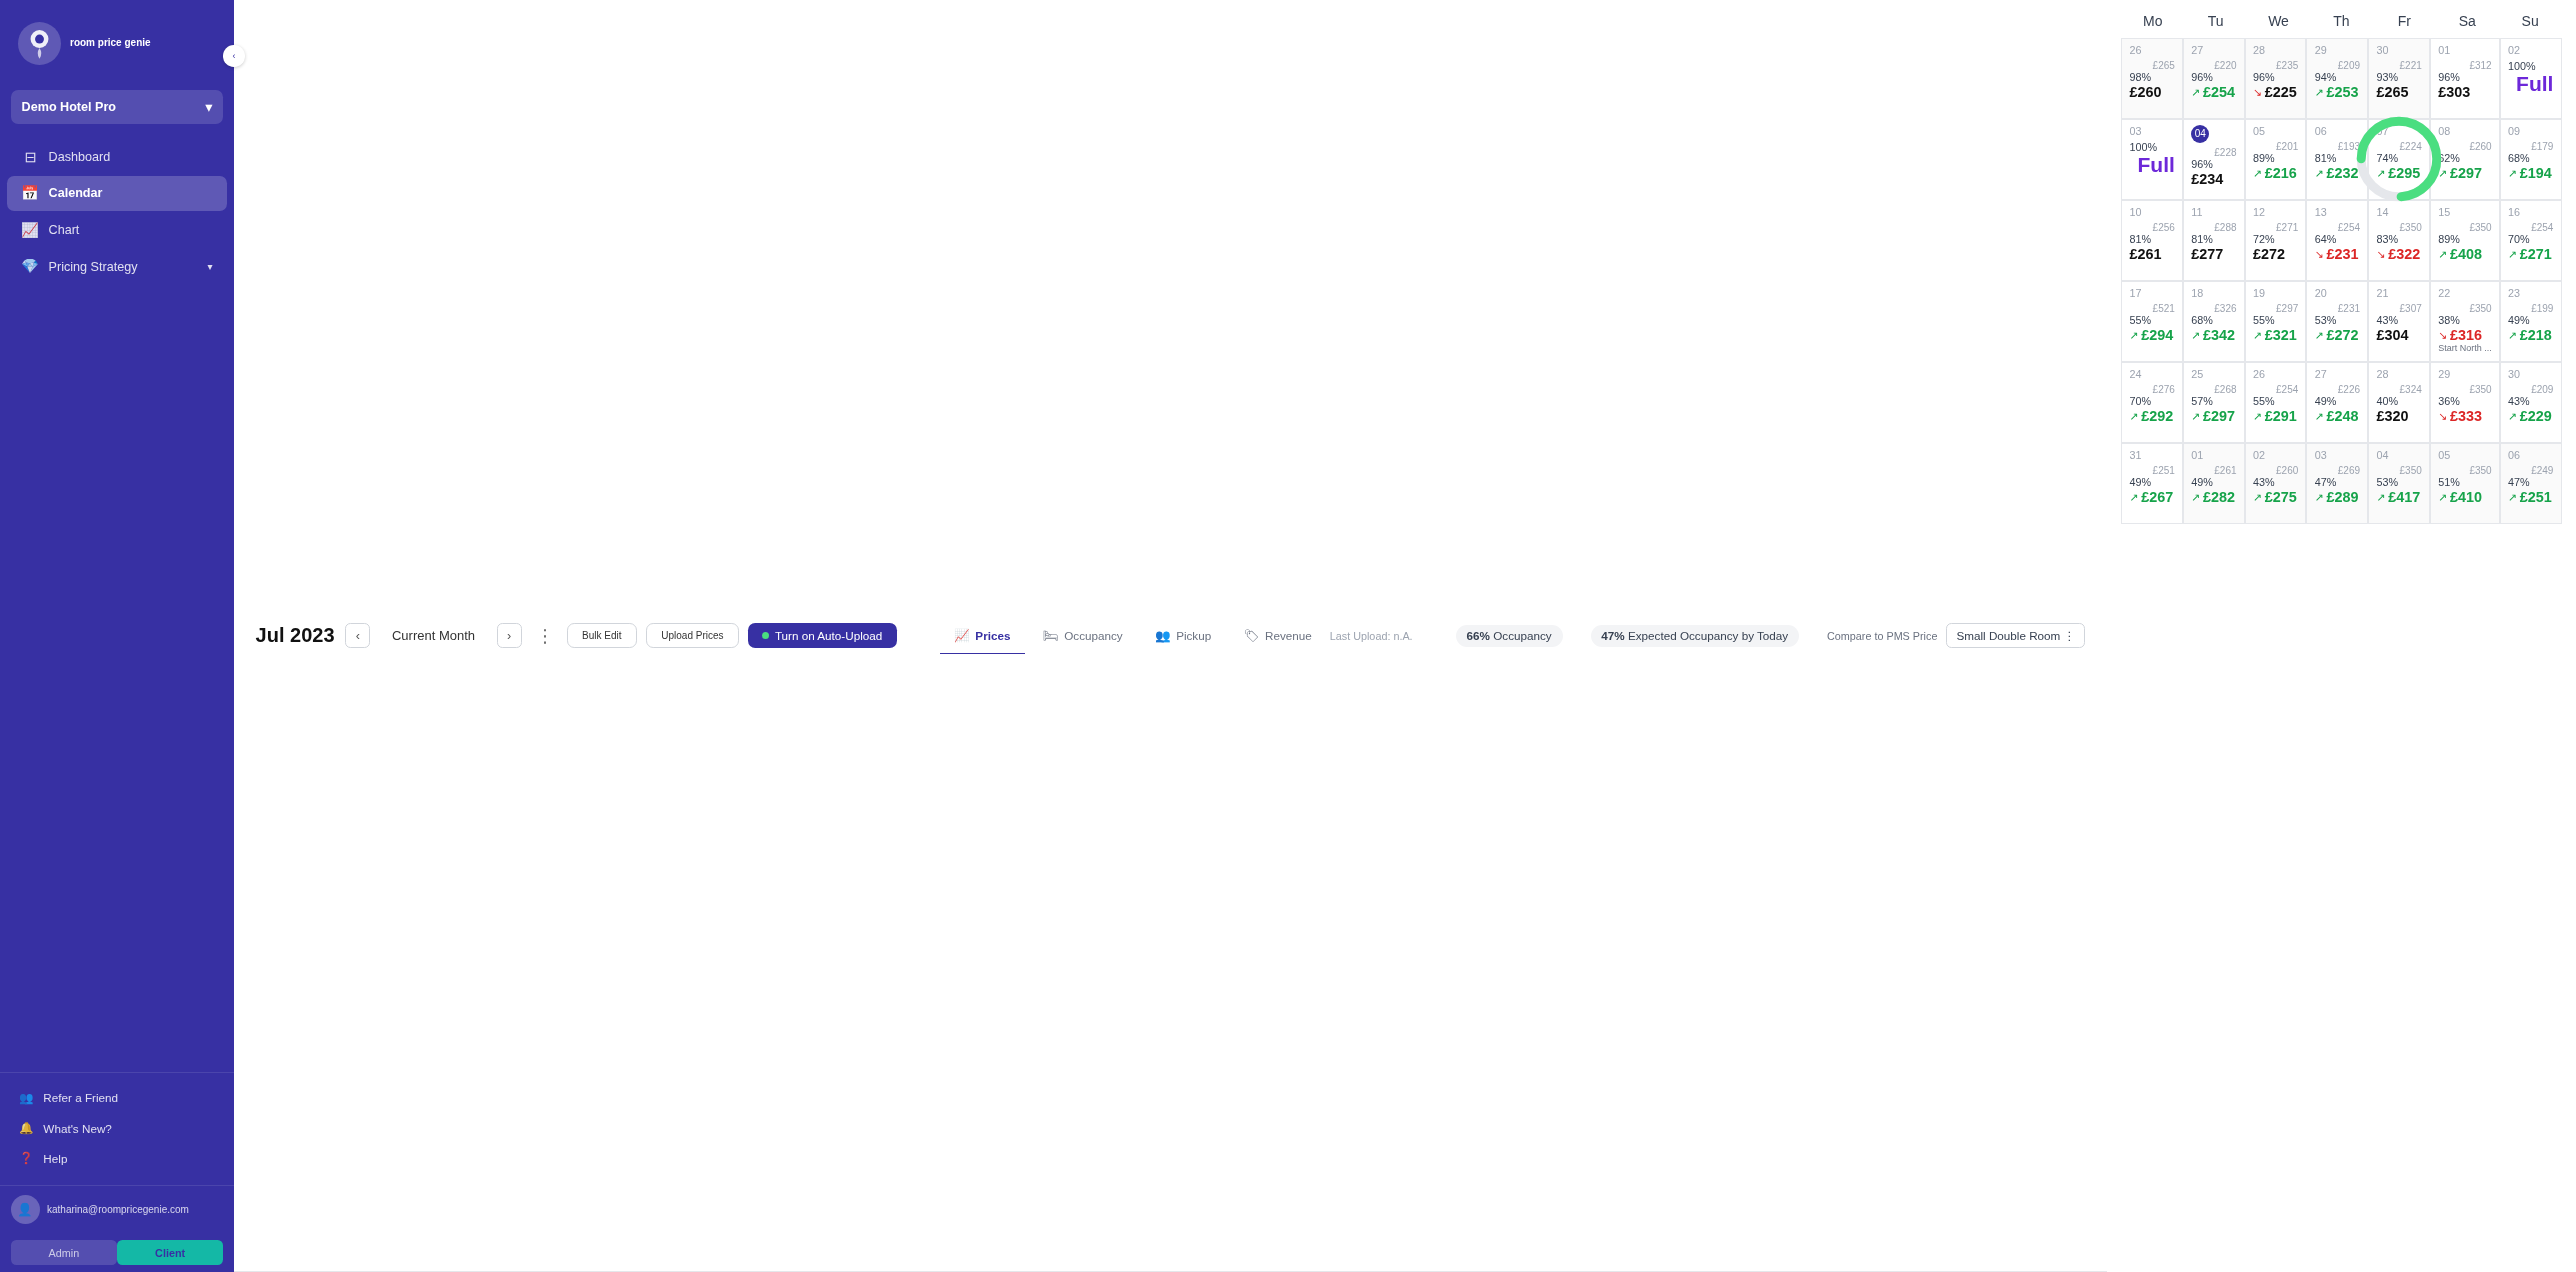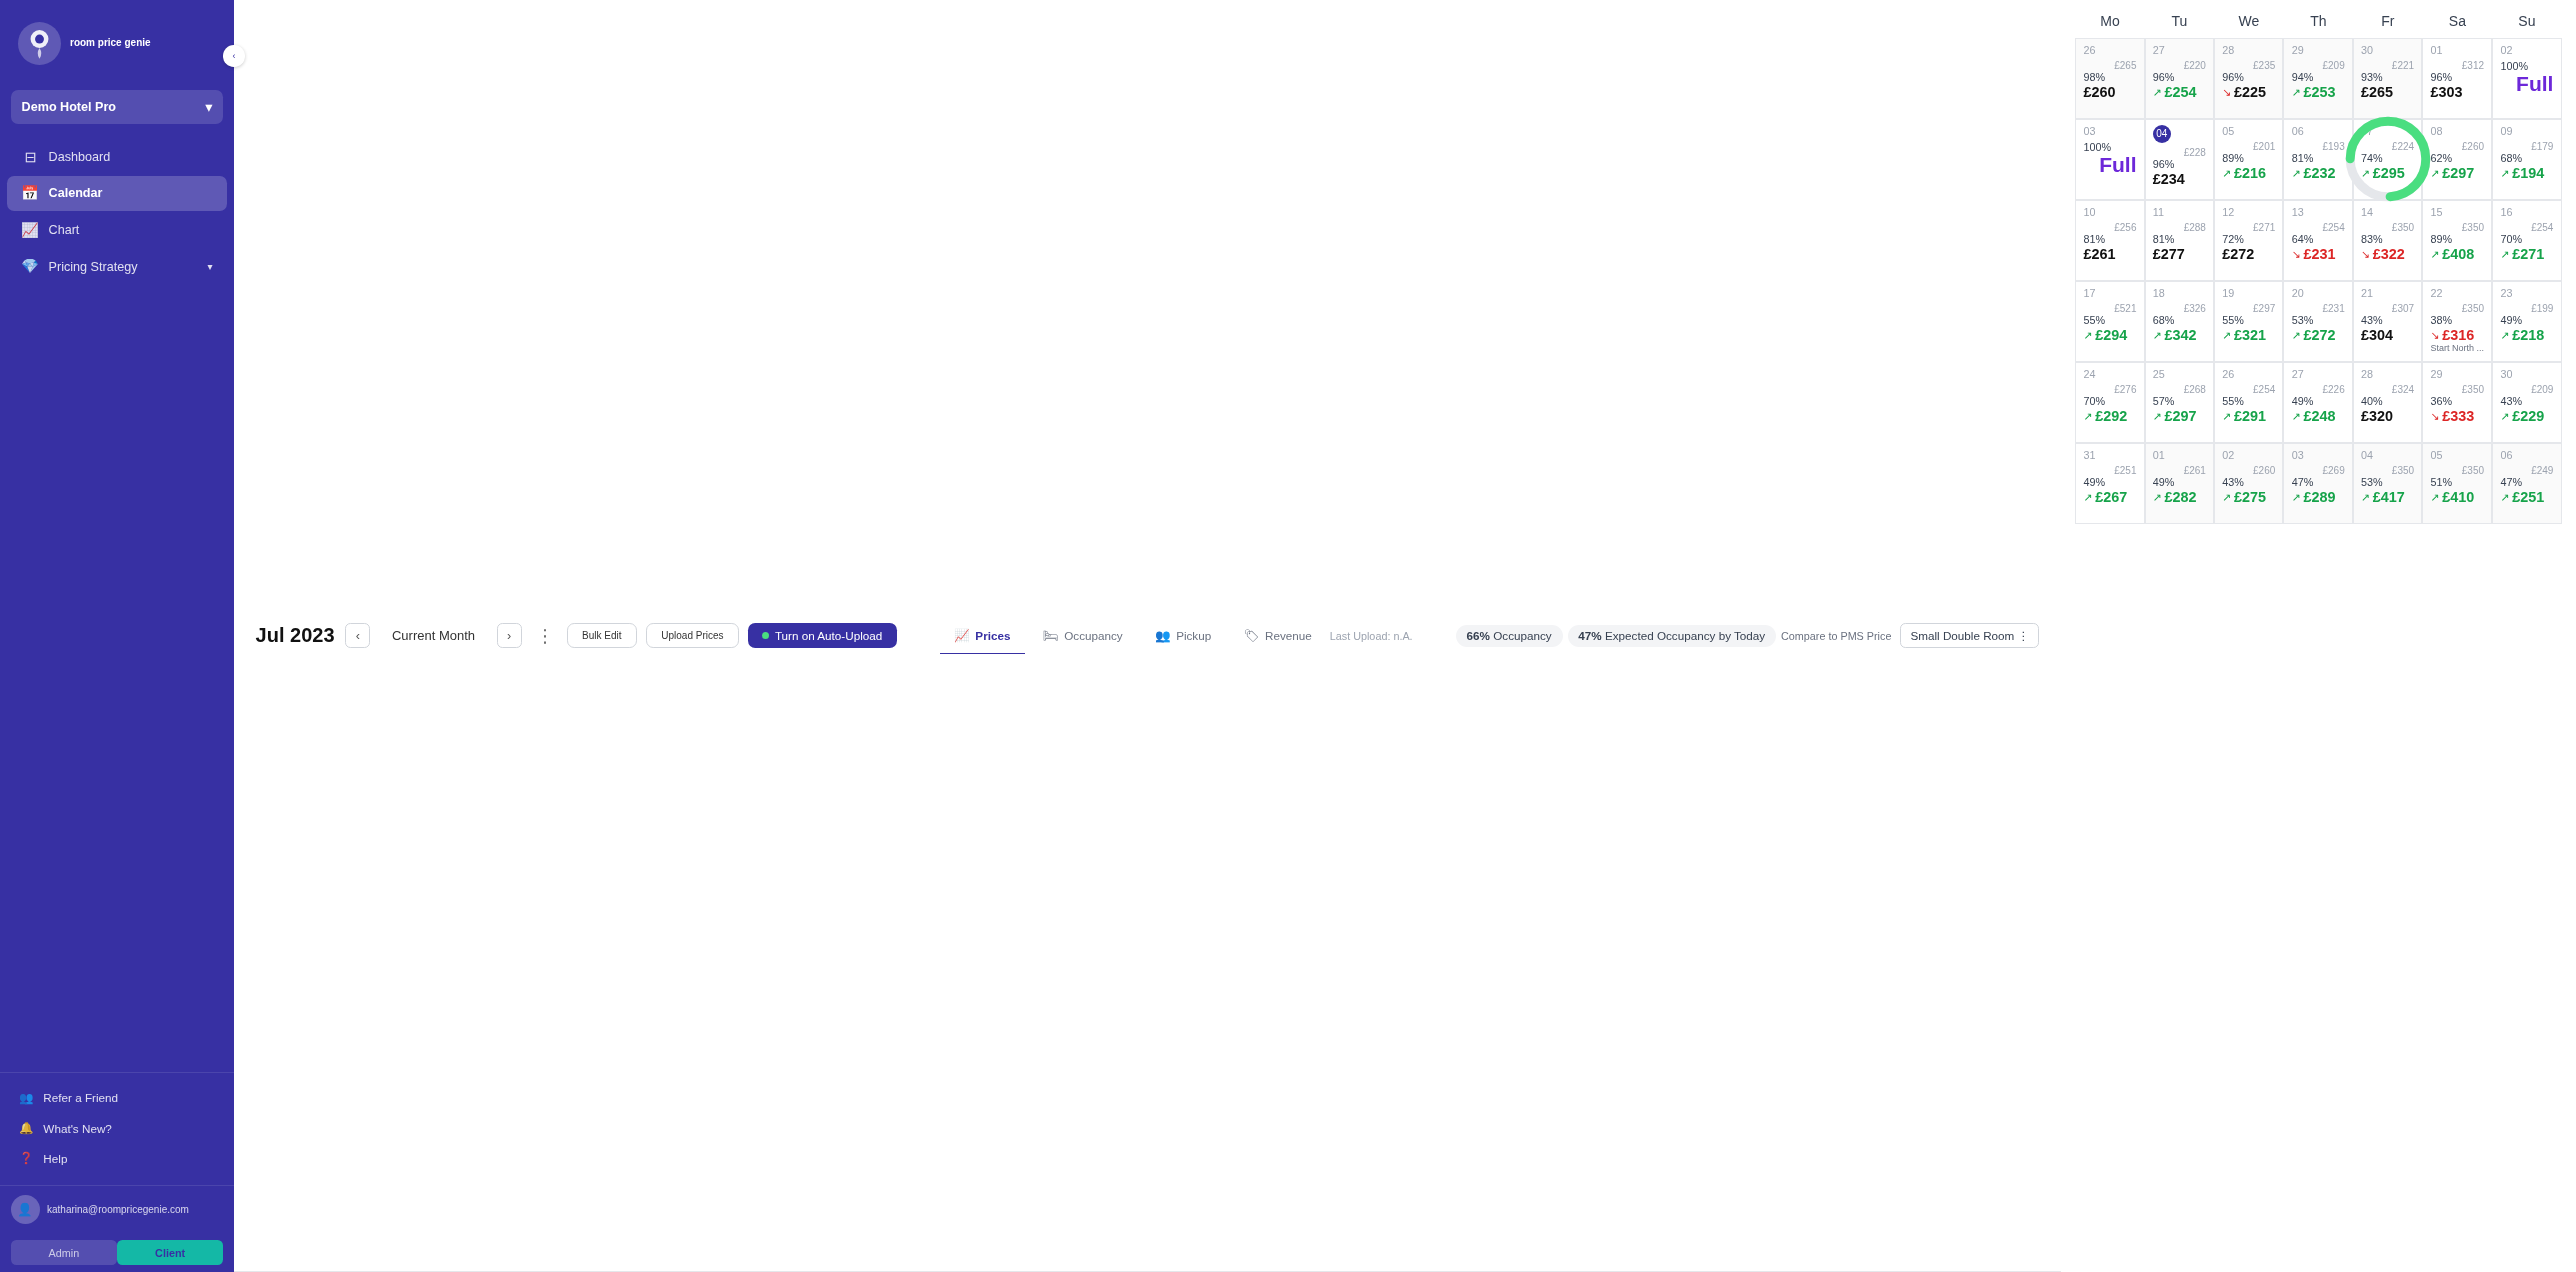--- a/index.html
+++ b/index.html
@@ -219,21 +219,21 @@
     }
     .tab-icon { font-size: 12.6px; }
     .upload-info { margin-left: auto; font-size: 10.8px; color: #9ca3af; }
 
     
     .occ-bar {
       display: flex;
       align-items: center;
       padding: 9px 21.6px;
       border-bottom: 0.9px solid #e5e7eb;
-      gap: 5px;
+      gap: 28px;
     }
     .occ-badge {
       background: #f3f4f6;
       padding: 4.5px 10.8px;
       border-radius: 18px;
       font-size: 11.7px;
       font-weight: 500;
       color: #374151;
     }
     .occ-badge .pct { font-weight: 700; }

